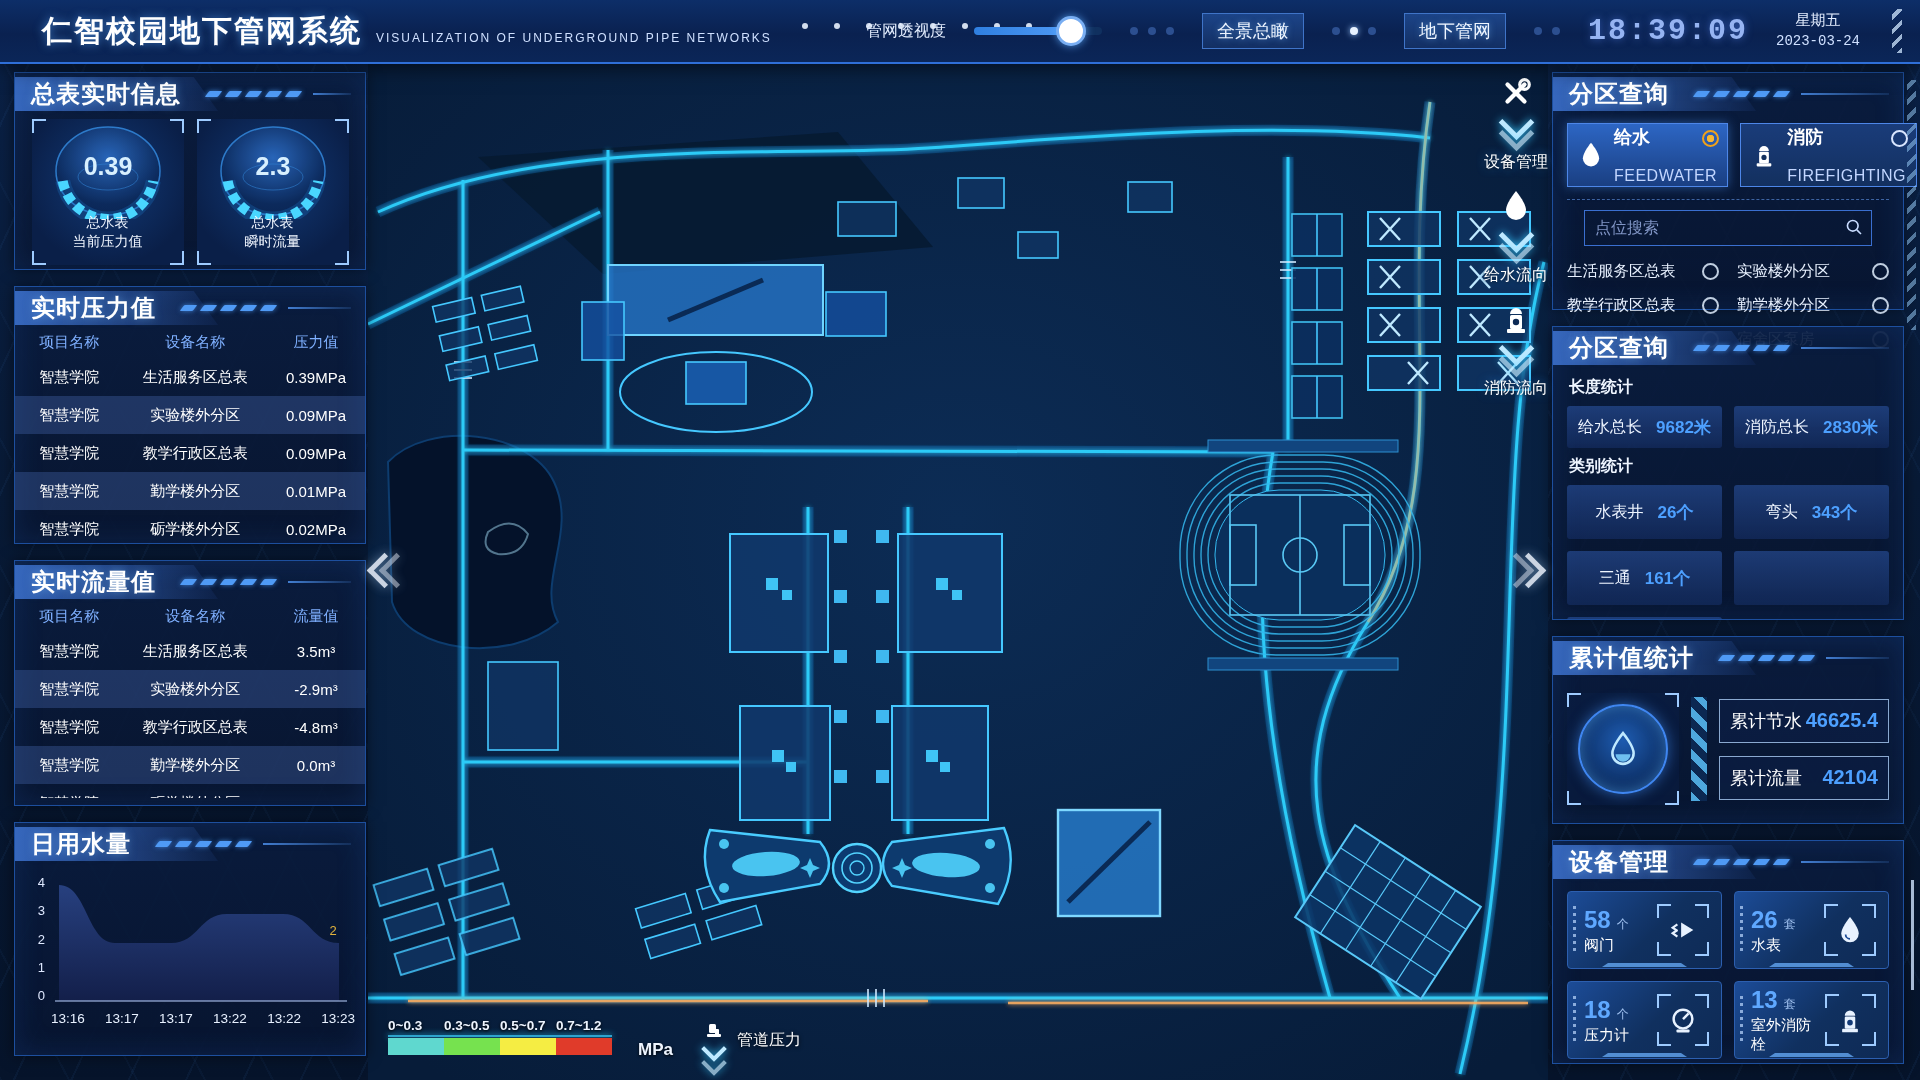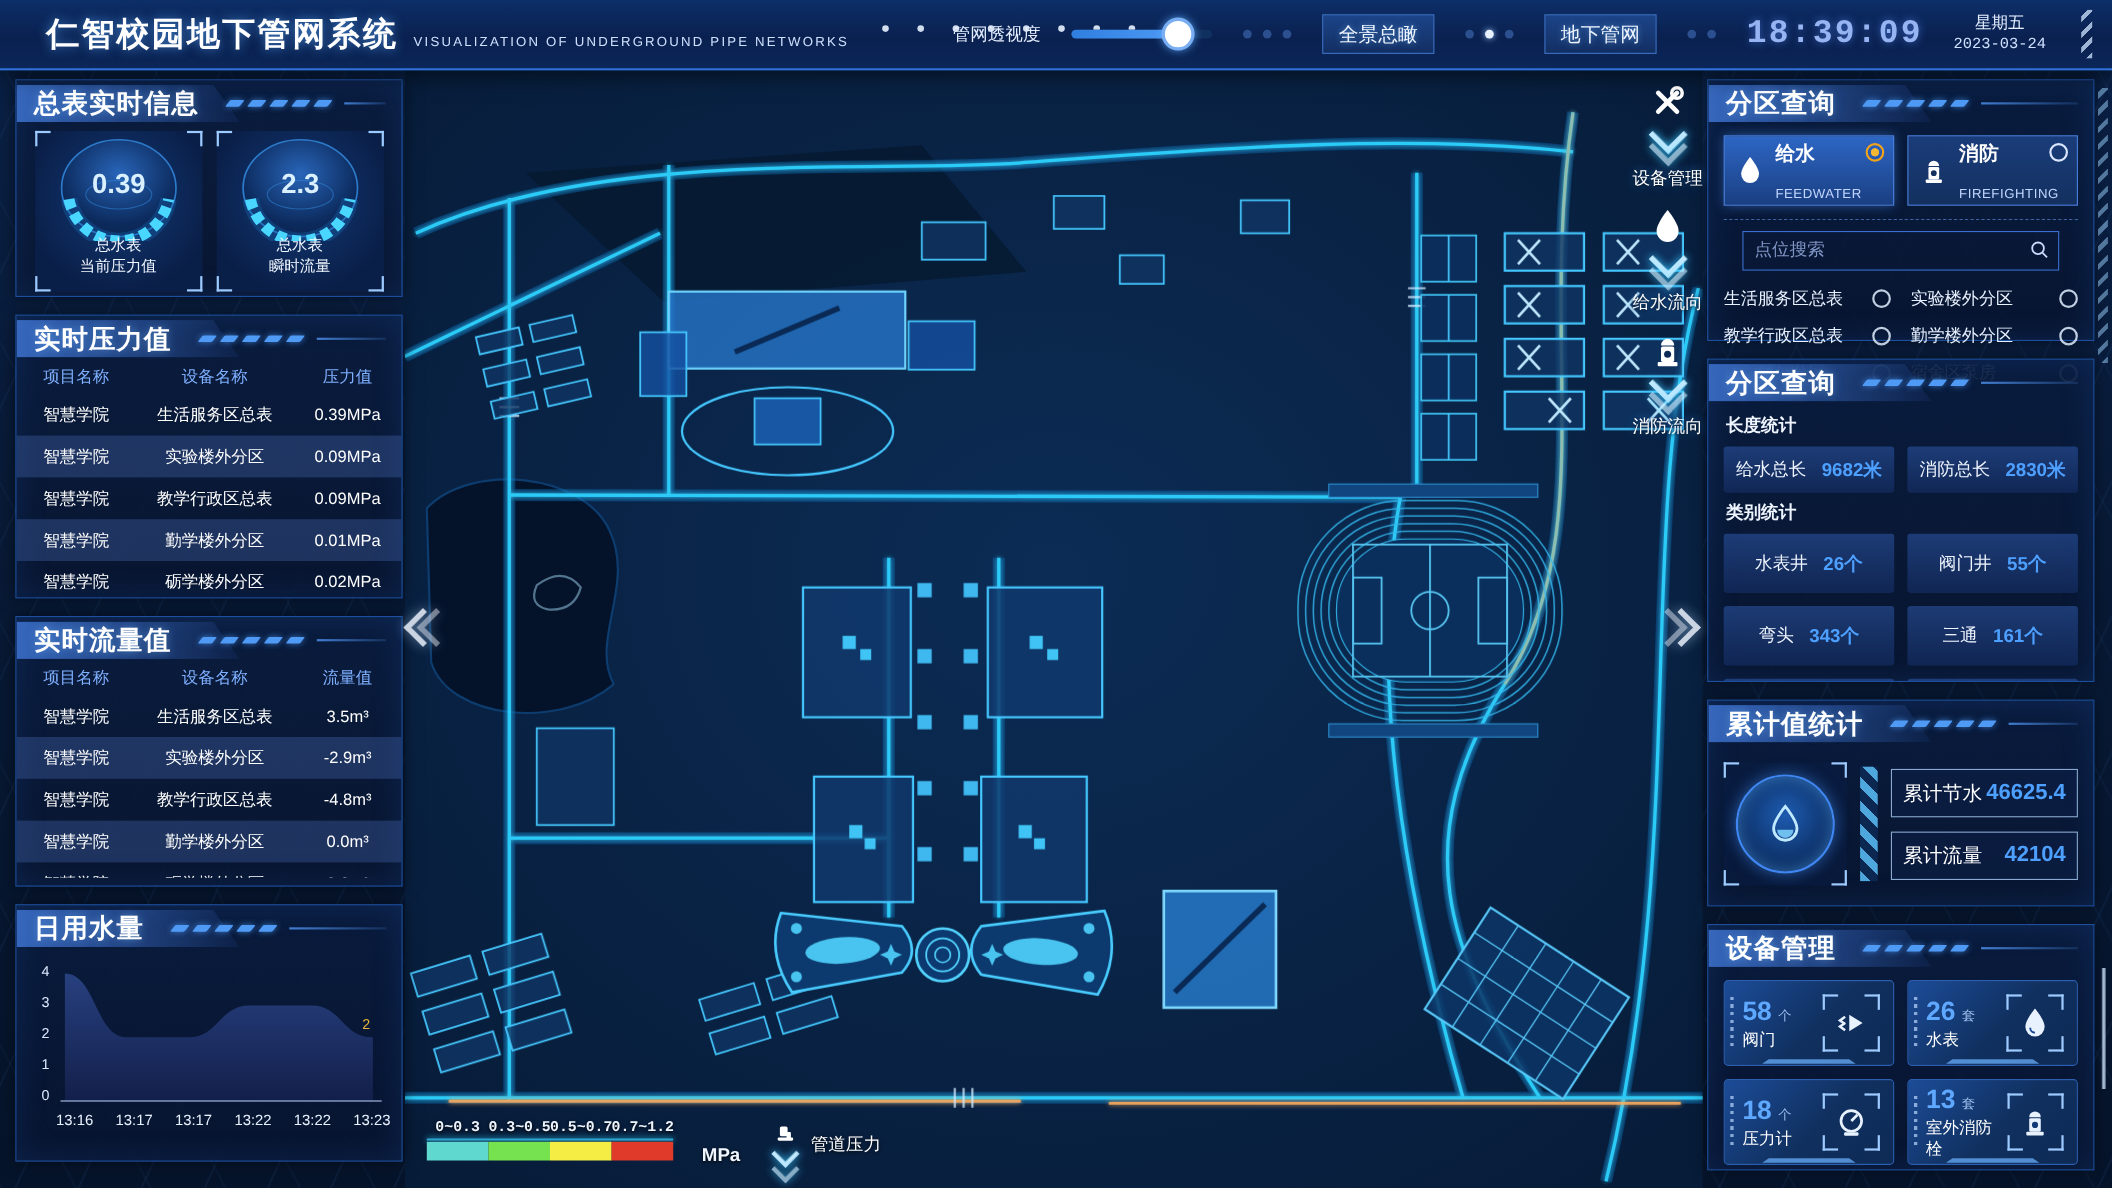--- a/index.html
+++ b/index.html
@@ -90,21 +90,21 @@
   .yaxis{display:flex;flex-direction:column;justify-content:space-between;height:128px;
     font-size:13px;color:#dfe9ff;text-align:right;width:26px;padding-right:6px;}
   .xlabels{display:flex;justify-content:space-between;font-size:13.5px;color:#e8f1ff;
     padding:4px 10px 0 36px;}
   
   .zq-btns{display:flex;gap:12px;padding:8px 14px 0;}
   .zq-btn{position:relative;flex:1;height:62px;display:flex;align-items:center;gap:10px;padding:0 10px;
     border:1px solid #4d86e8;background:linear-gradient(180deg,#1a3c7a,#13305f);cursor:pointer;}
   .zq-btn.sel{background:linear-gradient(180deg,#2d66c4,#1a3f82);box-shadow:0 0 10px rgba(70,140,240,.5);}
   .zq-cn{font-size:18px;font-weight:bold;color:#ffffff;}
-  .zq-en{font-size:12px;color:#c2d6ff;letter-spacing:.5px;margin-top:18px;}
+  .zq-en{font-size:16px;color:#c2d6ff;letter-spacing:.5px;margin-top:18px;}
   .zq-radio{position:absolute;top:6px;right:8px;width:13px;height:13px;border-radius:50%;border:2px solid #d9e6ff;}
   .zq-radio.on{border-color:#f0a21a;background:radial-gradient(circle,#f7b733 0 3.5px,transparent 4px);}
   .zq-divider{border-top:1px dashed rgba(90,140,220,.65);margin:12px 14px 10px;}
   .search-box{position:relative;margin:0 31px;height:34px;border:1px solid #3a6fd0;display:flex;align-items:center;}
   .search-box input{flex:1;background:transparent;border:0;outline:none;color:#dfe9ff;
     font-size:16px;padding:0 30px 0 10px;font-family:"Liberation Sans",sans-serif;}
   .search-box input::placeholder{color:#8095c5;}
   .search-ico{position:absolute;right:8px;top:7px;}
   .pts{display:grid;grid-template-columns:1fr 1fr;column-gap:18px;padding:8px 14px 0;overflow:hidden;height:94px;}
   .pt{display:flex;align-items:center;justify-content:space-between;height:34px;font-size:15.5px;color:#e8f1ff;cursor:pointer;}
@@ -159,21 +159,21 @@
   .nav-left{left:372px;}
   .nav-left span{transform:rotate(45deg);}
   .nav-left span:nth-child(2){left:12px;opacity:.55;}
   .nav-right{left:1516px;}
   .nav-right span{transform:rotate(225deg);}
   .nav-right span:nth-child(2){left:-12px;opacity:.55;}
   
   .legend{position:absolute;left:388px;top:1018px;z-index:45;display:flex;align-items:flex-start;}
   .legend-scale{width:224px;}
   .legend-labels{display:flex;font-size:13.5px;font-weight:bold;color:#eef5ff;text-shadow:0 1px 3px #000;}
-  .legend-labels span{width:56px;text-align:center;font-family:Liberation Mono, monospace;}
+  .legend-labels span{width:56px;text-align:left;}
   .legend-topline{height:2px;background:rgba(60,210,255,.75);box-shadow:0 0 6px #2fd3ff;margin:2px 0 1px;}
   .legend-bar{display:flex;height:17px;}
   .legend-bar i{width:56px;height:17px;display:block;}
   .legend-unit{font-size:17px;font-weight:bold;color:#eef5ff;margin:22px 0 0 26px;text-shadow:0 1px 3px #000;}
   .legend-press{display:flex;align-items:center;margin-left:28px;margin-top:4px;gap:10px;}
   .press-ico{display:flex;flex-direction:column;align-items:center;}
   .press-ico .chev{width:14px;height:14px;border-width:4px;margin-top:-4px;}
   .legend-press .pl{font-size:16px;color:#ffffff;text-shadow:0 1px 4px #000;margin-top:-14px;}
   
   .edge-dash{position:absolute;right:4px;top:80px;width:9px;height:250px;opacity:.5;z-index:60;
@@ -789,24 +789,20 @@
         <span class="sv">2830米</span>
       </div>
     </div>
     <div class="sub-lbl">类别统计</div>
     <div class="stat-grid stats-clip" style="height:150px">
       <div class="stat tall">
         <span class="sl">水表井</span>
         <span class="sv">26个</span>
       </div>
       <div class="stat tall">
-        <span class="sl">阀门井</span>
-        <span class="sv">55个</span>
-      </div>
-      <div class="stat tall">
         <span class="sl">弯头</span>
         <span class="sv">343个</span>
       </div>
       <div class="stat tall">
         <span class="sl">三通</span>
         <span class="sv">161个</span>
       </div>
       <div class="stat tall"></div>
       <div class="stat tall"></div>
     </div>

